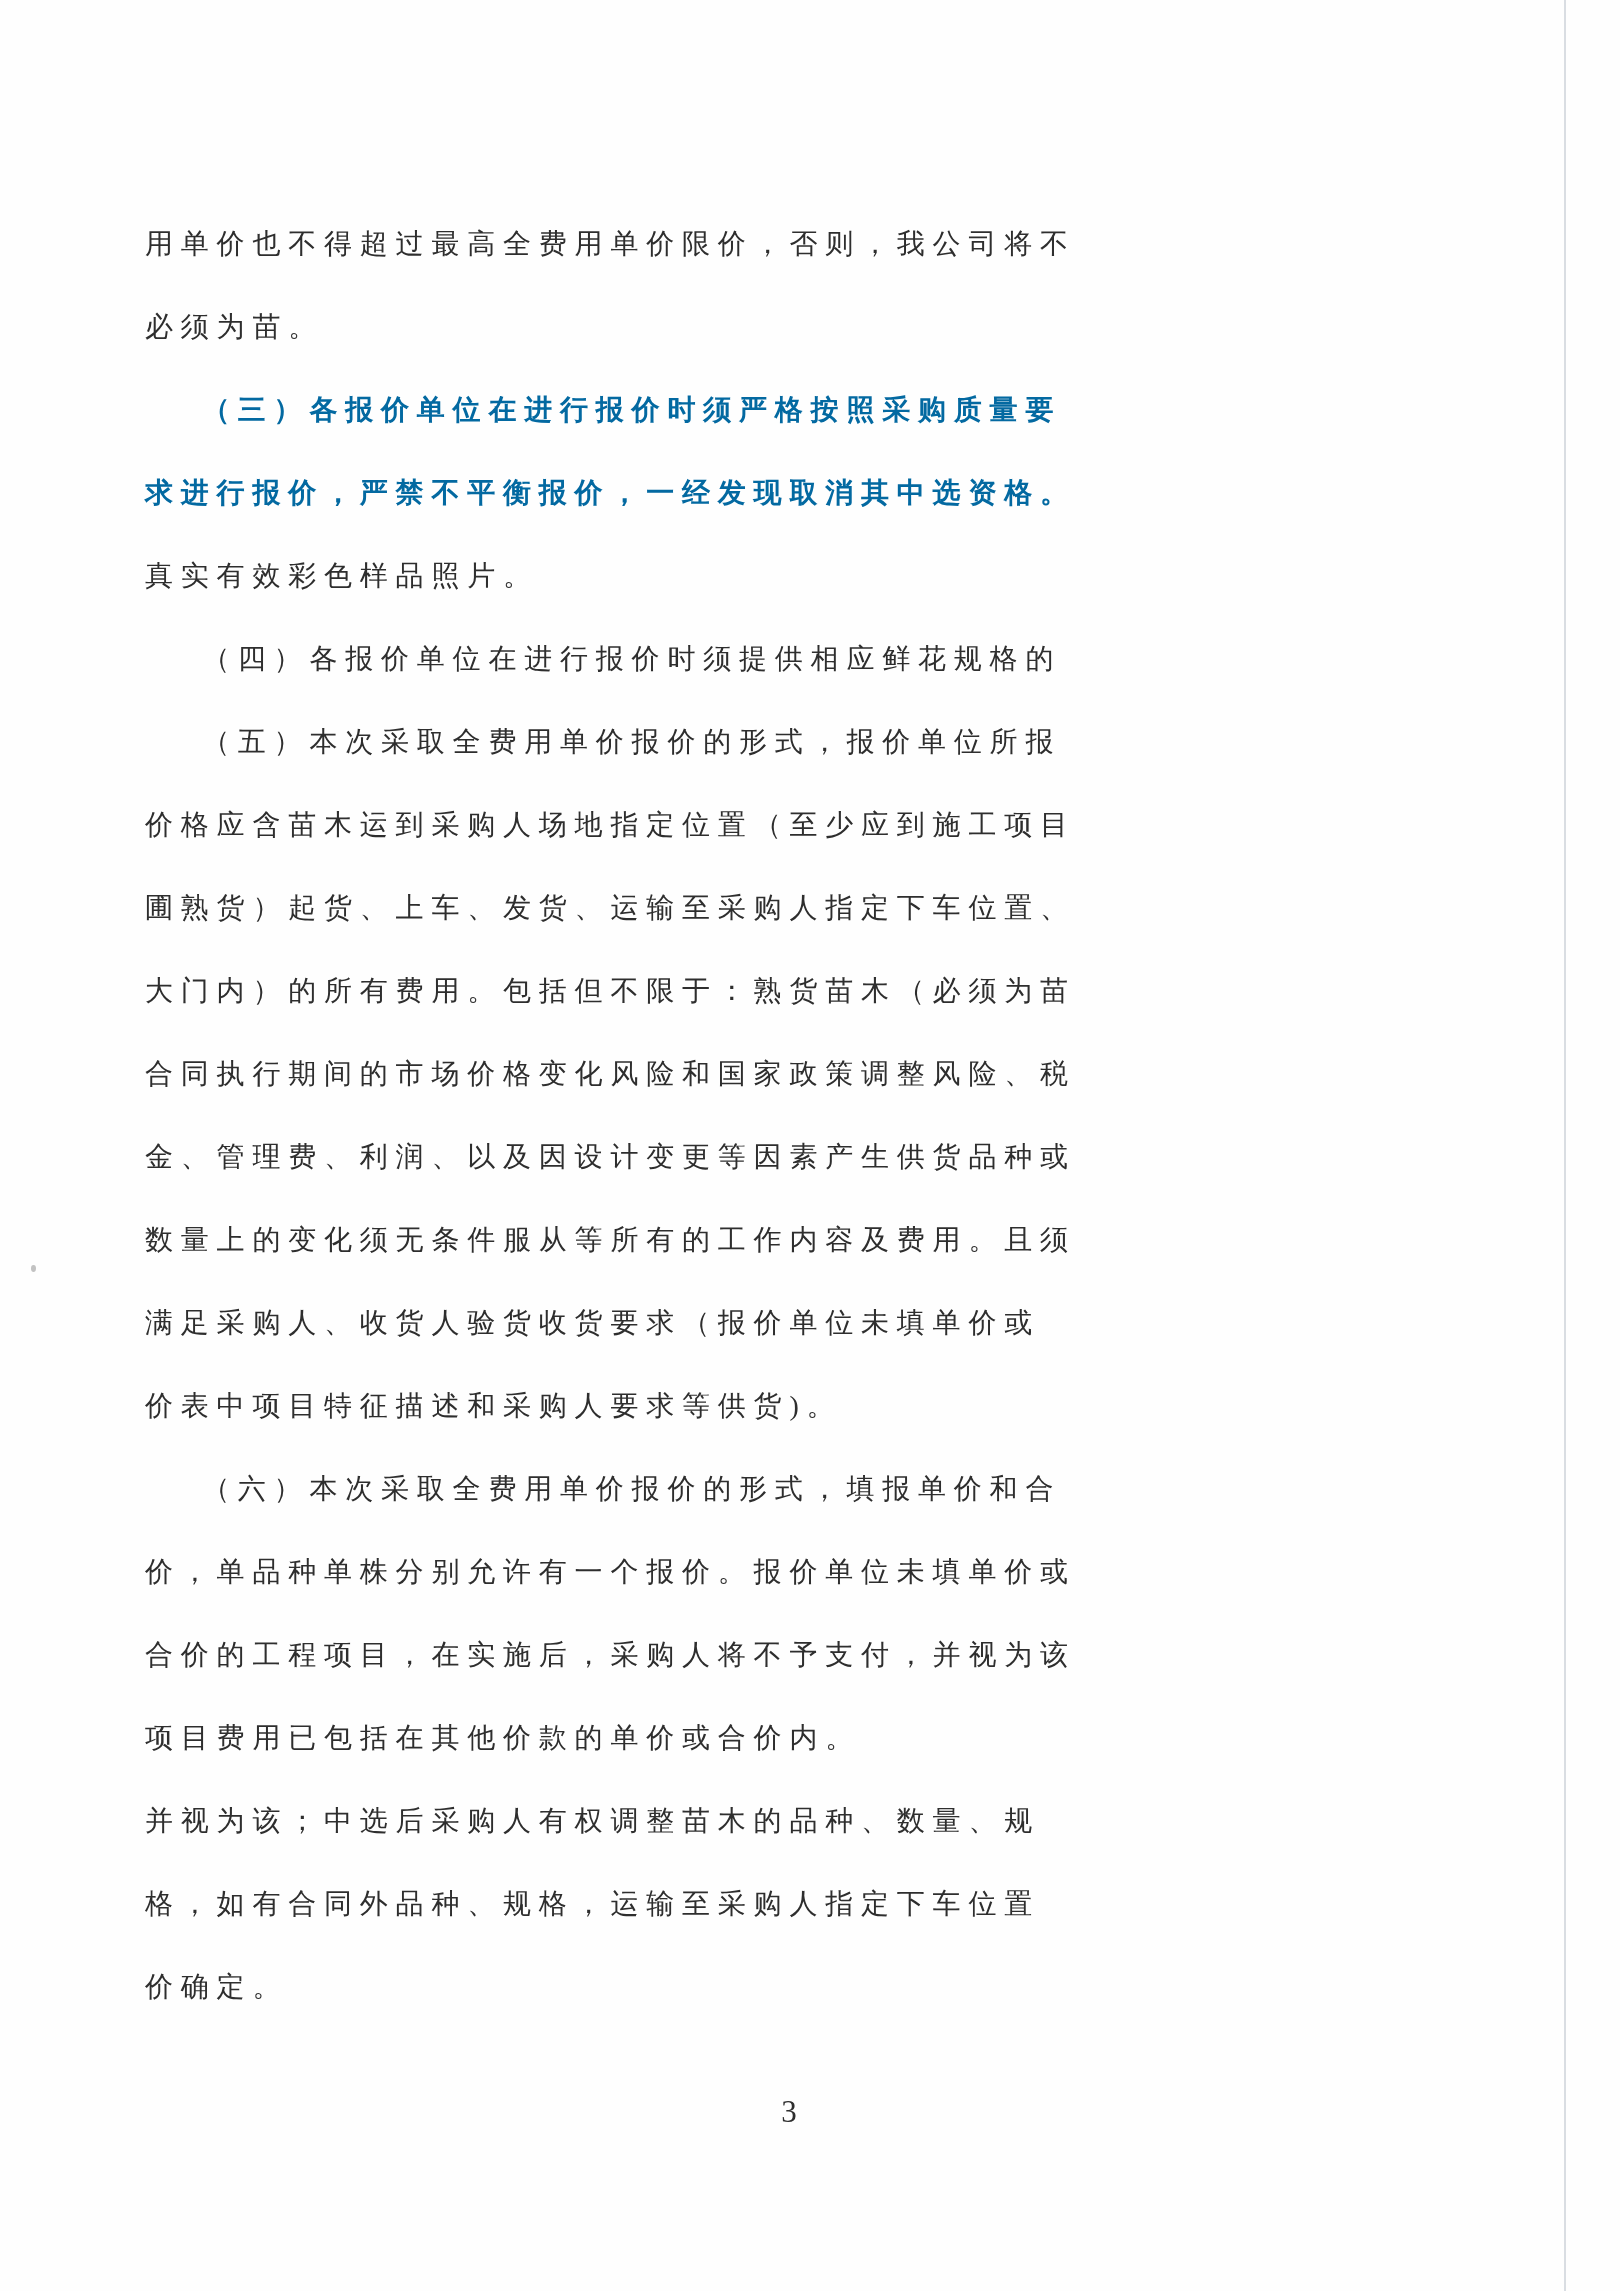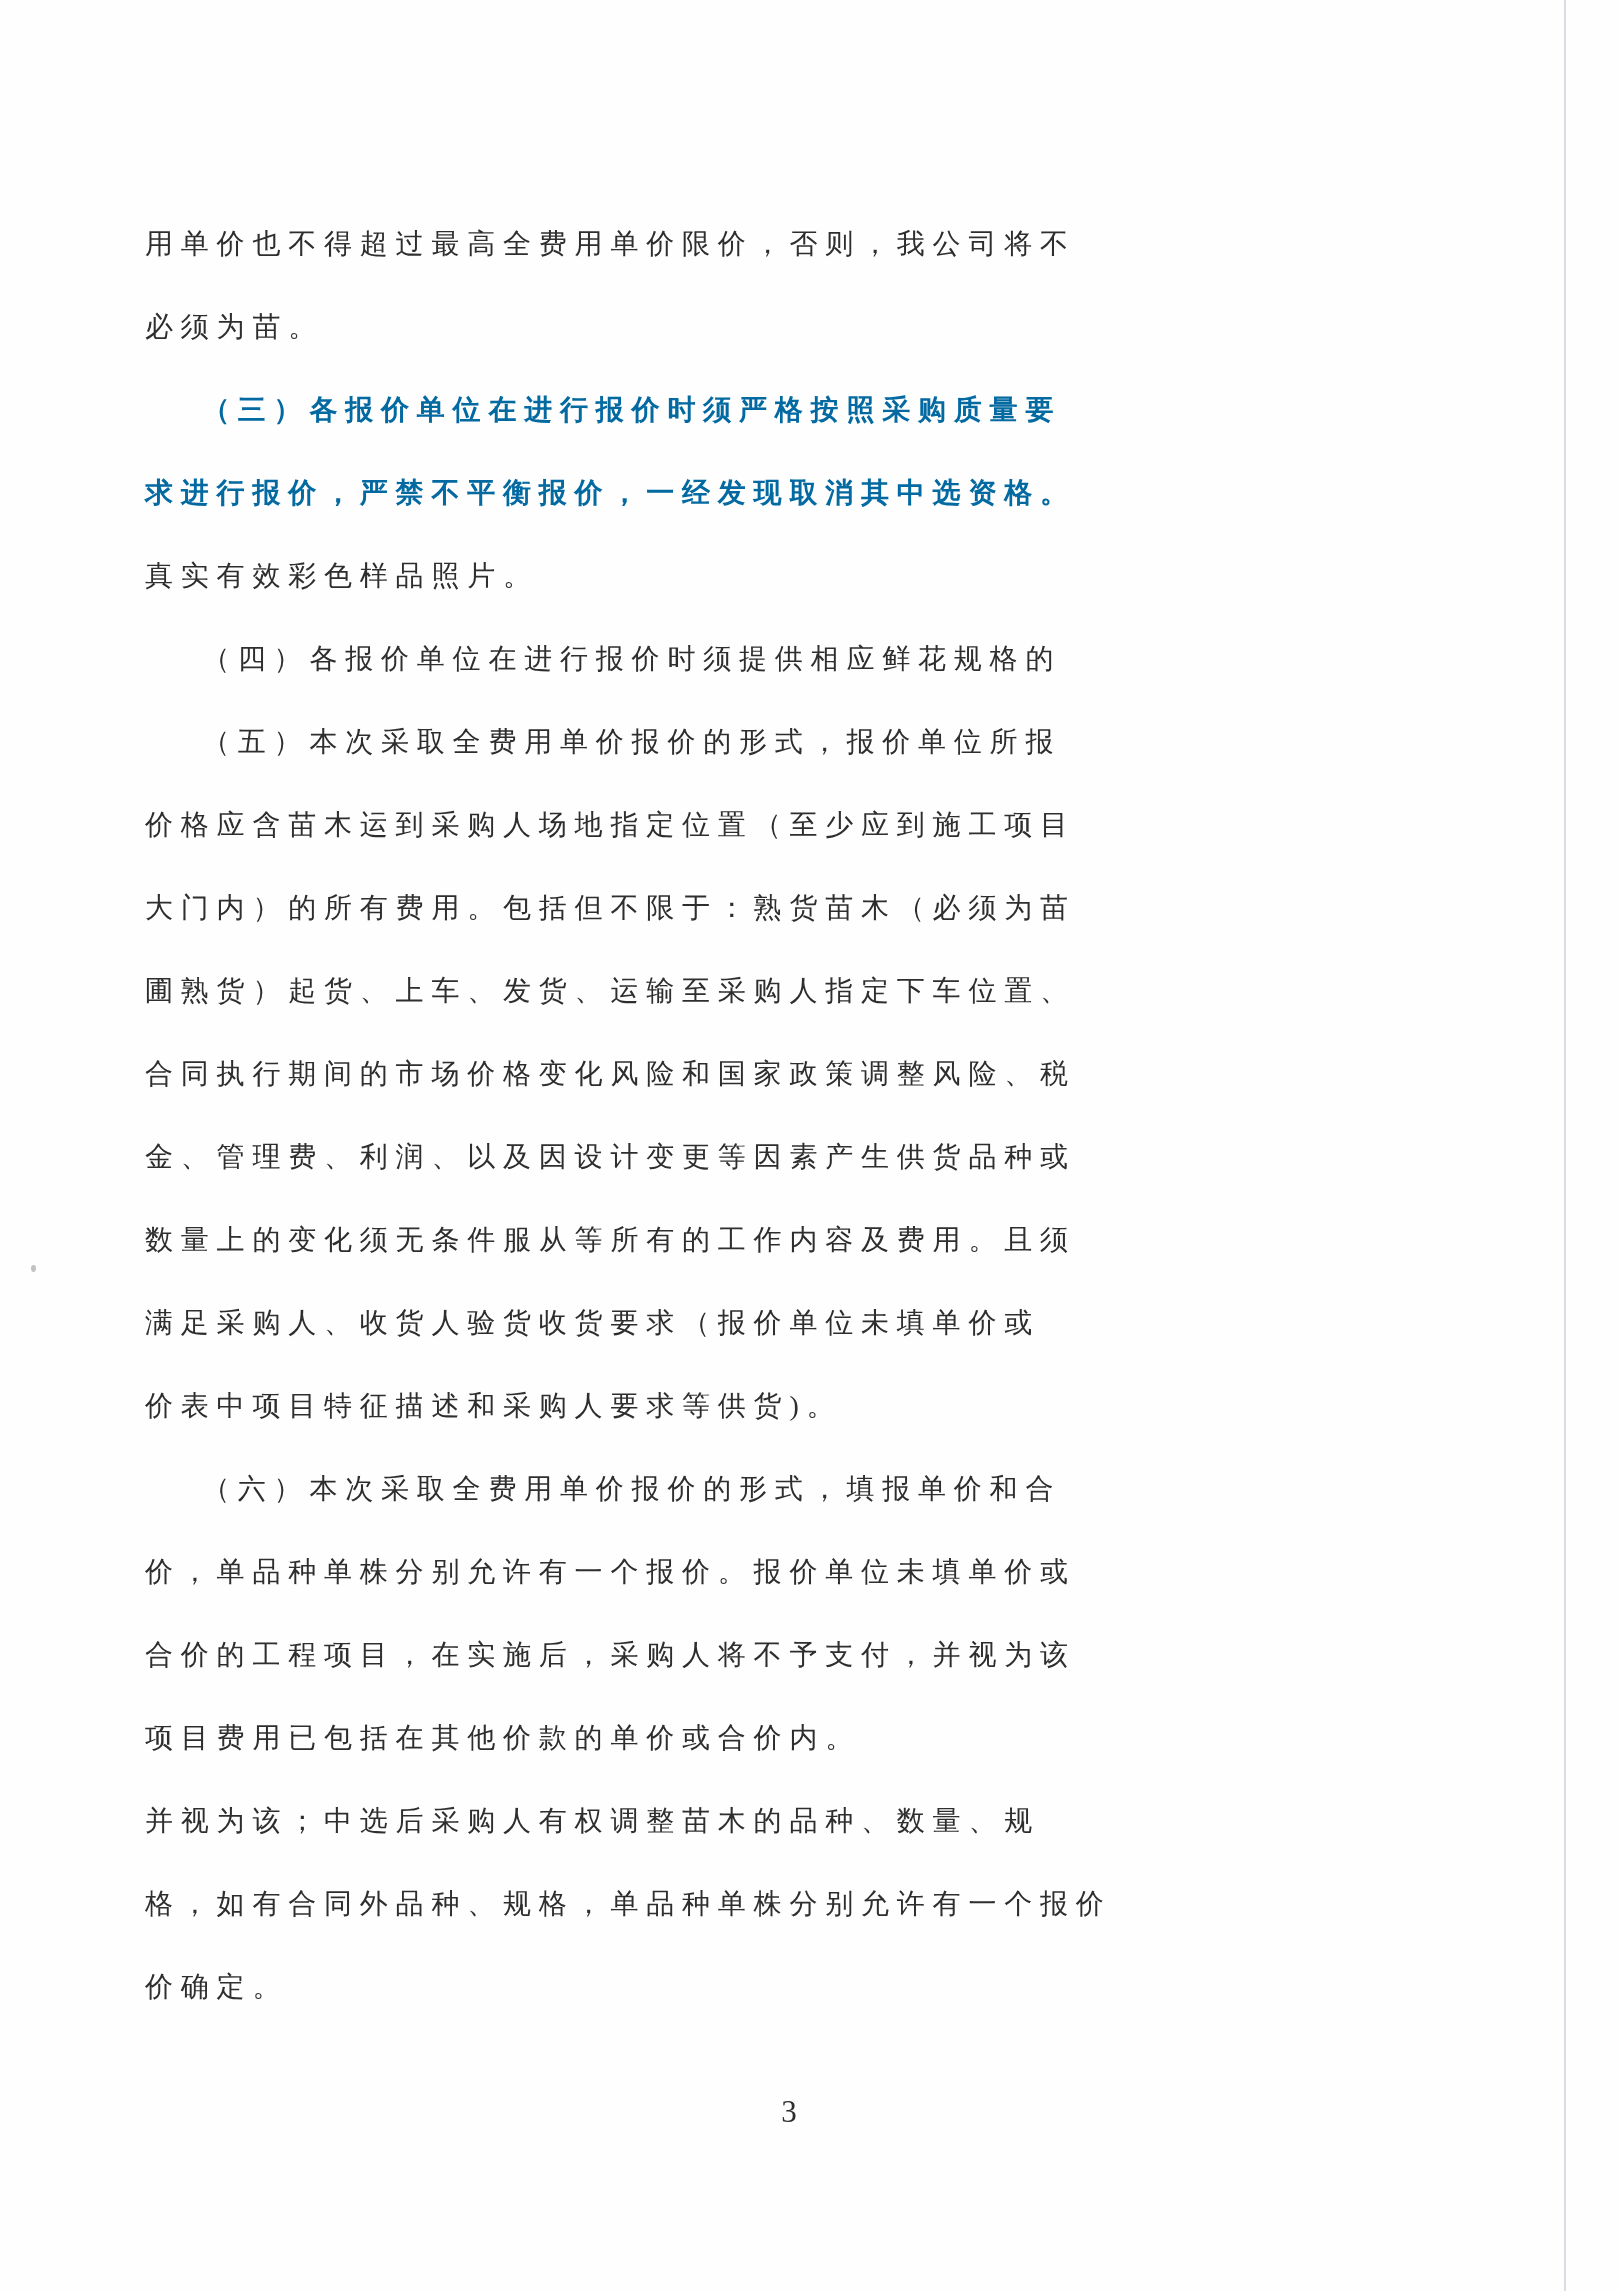--- a/index.html
+++ b/index.html
@@ -83,39 +83,39 @@
     </div>
 
     <div class="para">
       <div class="line">真实有效彩色样品照片。</div>
       <div class="line indent">（四）各报价单位在进行报价时须提供相应鲜花规格的</div>
     </div>
 
     <div class="para">
       <div class="line indent">（五）本次采取全费用单价报价的形式，报价单位所报</div>
       <div class="line">价格应含苗木运到采购人场地指定位置（至少应到施工项目</div>
+      <div class="line">圃熟货）起货、上车、发货、运输至采购人指定下车位置、</div>
       <div class="line">大门内）的所有费用。包括但不限于：熟货苗木（必须为苗</div>
-      <div class="line">圃熟货）起货、上车、发货、运输至采购人指定下车位置、</div>
       <div class="line">合同执行期间的市场价格变化风险和国家政策调整风险、税</div>
       <div class="line">金、管理费、利润、以及因设计变更等因素产生供货品种或</div>
       <div class="line">数量上的变化须无条件服从等所有的工作内容及费用。且须</div>
       <div class="line">满足采购人、收货人验货收货要求（报价单位未填单价或</div>
       <div class="line">价表中项目特征描述和采购人要求等供货)。</div>
     </div>
 
     <div class="para">
       <div class="line indent">（六）本次采取全费用单价报价的形式，填报单价和合</div>
       <div class="line">价，单品种单株分别允许有一个报价。报价单位未填单价或</div>
       <div class="line">合价的工程项目，在实施后，采购人将不予支付，并视为该</div>
       <div class="line">项目费用已包括在其他价款的单价或合价内。</div>
     </div>
 
     <div class="para">
       <div class="line">并视为该；中选后采购人有权调整苗木的品种、数量、规</div>
-      <div class="line">格，如有合同外品种、规格，单品种单株分别允许有一个报价</div>
+      <div class="line">格，如有合同外品种、规格，运输至采购人指定下车位置</div>
       <div class="line">价确定。</div>
     </div>
 
   </div>
 
   <div class="footer">3</div>
 
   <div class="scan-line"></div>
   <div class="speck"></div>
 

